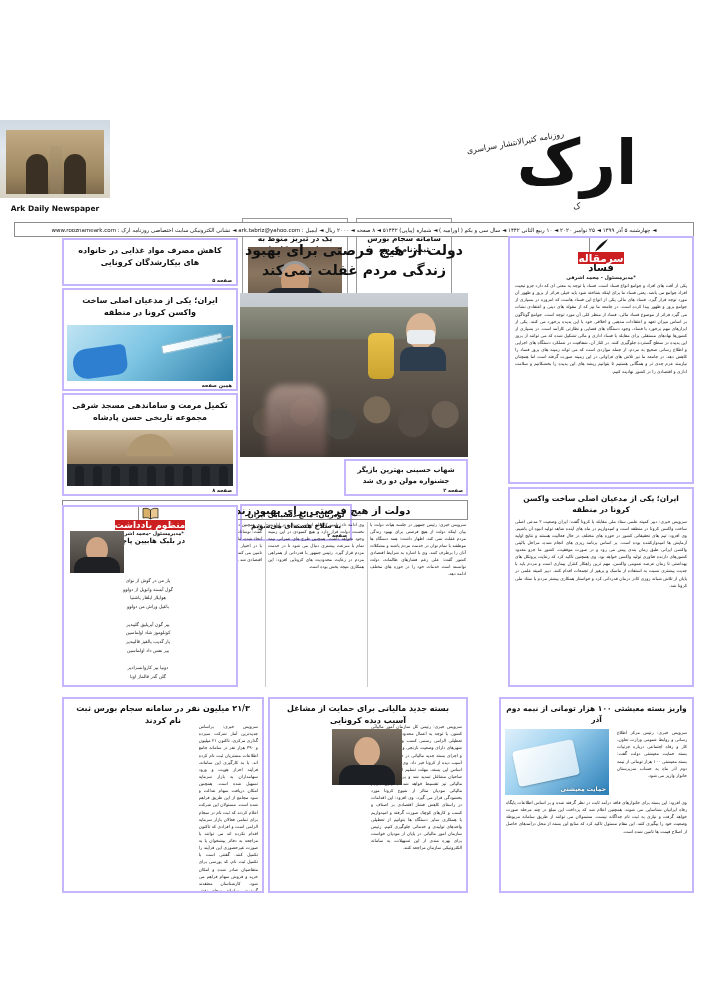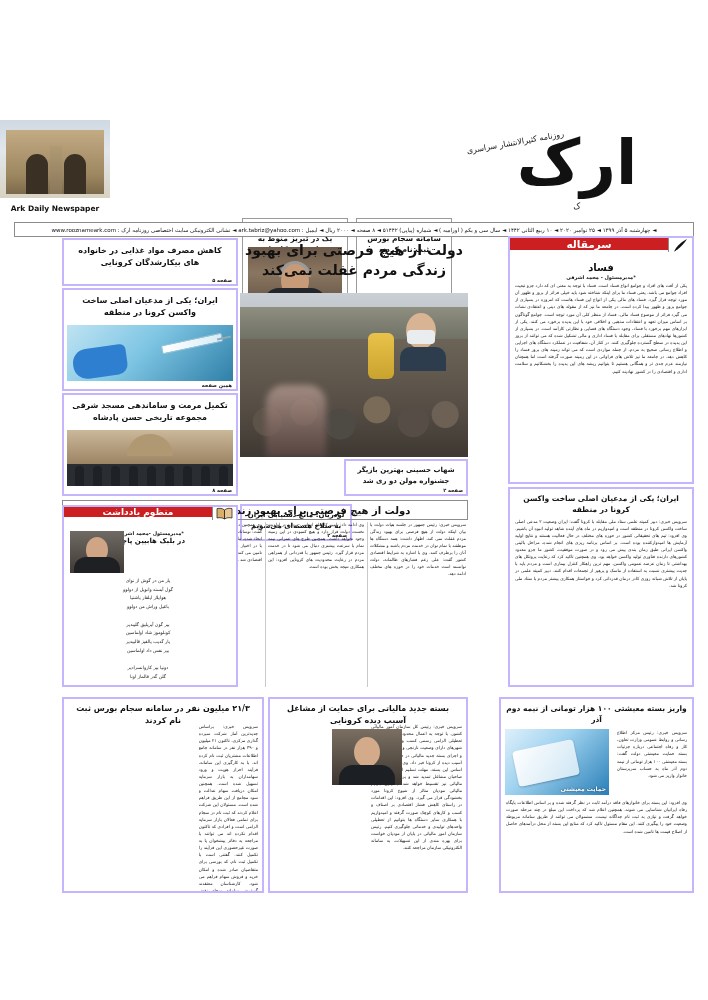--- a/index.html
+++ b/index.html
@@ -364,21 +364,22 @@
 
   
   #editorial {
     position: absolute;
     top: 236px; right: 14px; width: 186px; height: 248px;
   }
   .sec-head {
     position: relative;
     height: 20px;
     display: flex;
-    align-items: flex-start;
+    align-items: center;
+    flex-direction: column;
   }
   .sec-head .bar {
     flex: 1;
     background: #cc1f22;
     color: #fff;
     font-size: 10.5px;
     font-weight: bold;
     display: flex;
     align-items: center;
     justify-content: center;

